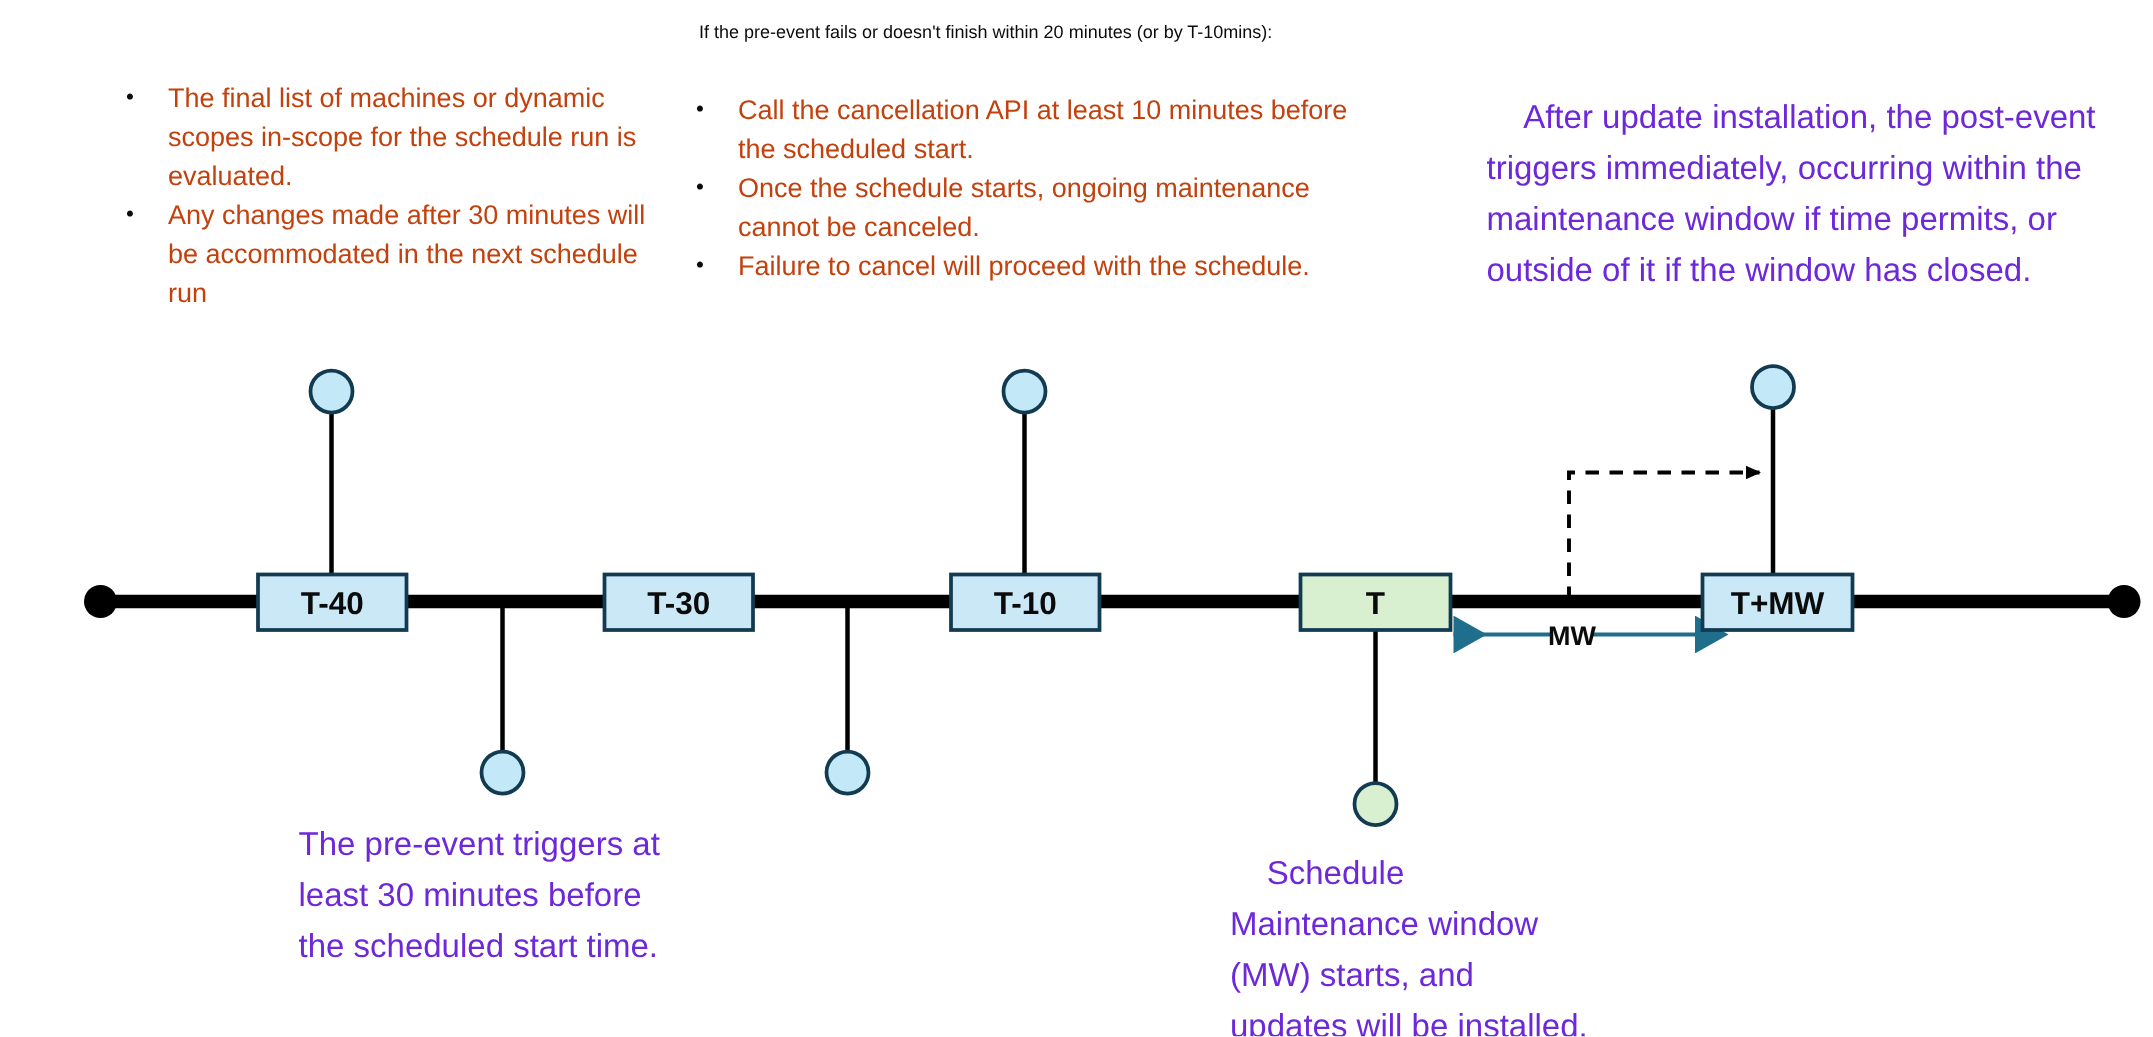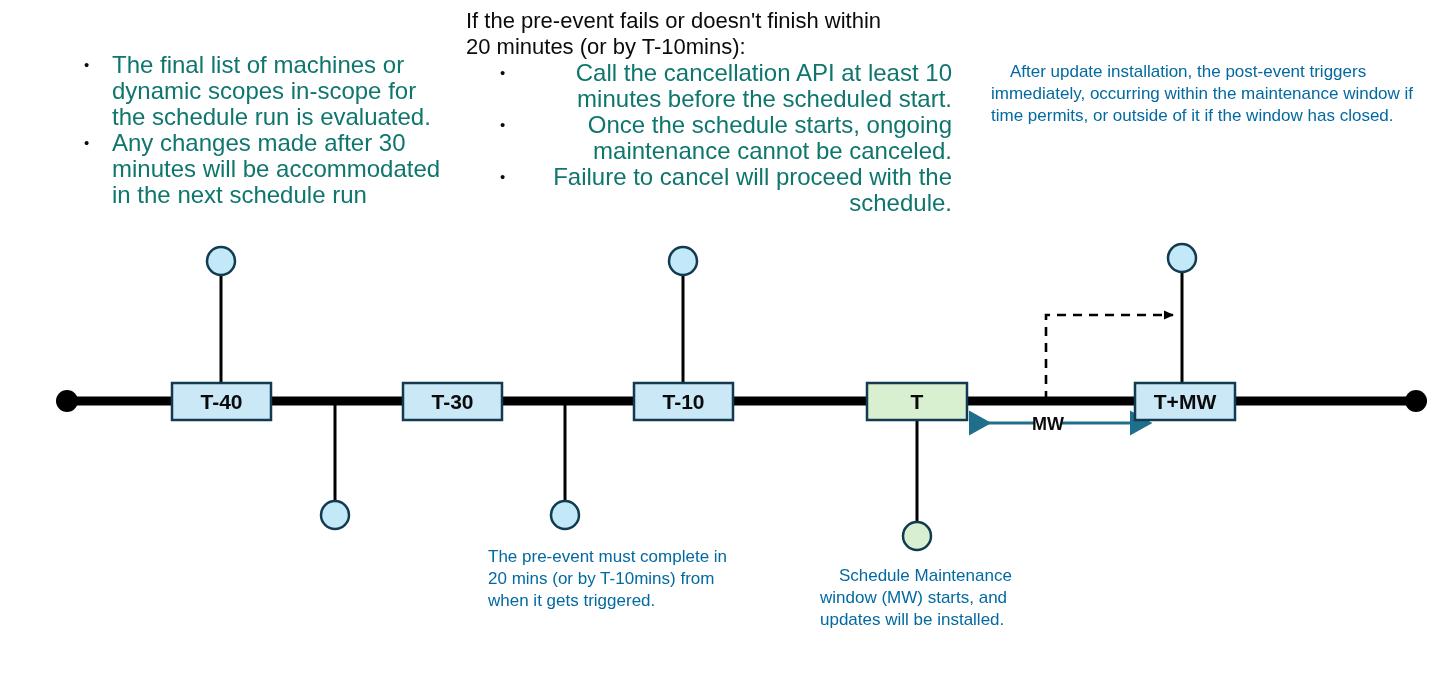--- a/index.html
+++ b/index.html
@@ -13,42 +13,42 @@
   }
   #canvas {
     position: relative;
     width: 1435px;
     height: 691px;
     overflow: hidden;
     background: #ffffff;
   }
   .note {
     position: absolute;
-    font-size: 17px;
-    line-height: 22px;
-    color: #0369a1;
+    font-size: 22px;
+    line-height: 34px;
+    color: #6d28d9;
     white-space: pre-wrap;
   }
   .note-lead {
     position: absolute;
-    font-size: 22px;
+    font-size: 12px;
     line-height: 26px;
     color: #0b0b0b;
   }
   .bullet-list {
     position: absolute;
     margin: 0;
     padding: 0;
     list-style: none;
   }
   .bullet-list li {
     position: relative;
-    font-size: 24px;
+    font-size: 18px;
     line-height: 26px;
-    color: #0f766e;
+    color: #c2410c;
     padding-left: 36px;
     margin: 0 0 0 0;
   }
   .bullet-list li::before {
     content: "\2022";
     position: absolute;
     left: 8px;
     top: 0;
     font-size: 15px;
     line-height: 26px;
@@ -78,30 +78,30 @@
 <body>
 
 <div id="canvas">
 
   <ul class="bullet-list" style="left:76px; top:52px; width:370px;">
     <li>The final list of machines or dynamic scopes in-scope for the schedule run is evaluated.</li>
     <li>Any changes made after 30 minutes will be accommodated in the next schedule run</li>
   </ul>
 
   <div class="note-lead" style="left:466px; top:8px; width:440px;">If the pre-event fails or doesn't finish within 20 minutes (or by T-10mins):</div>
-  <ul class="bullet-list" style="left:492px; top:60px; width:460px;text-align:right;">
+  <ul class="bullet-list" style="left:456px; top:60px; width:460px;">
     <li>Call the cancellation API at least 10 minutes before the scheduled start.</li>
     <li>Once the schedule starts, ongoing maintenance cannot be canceled.</li>
     <li>Failure to cancel will proceed with the schedule.</li>
   </ul>
 
   <div class="note" style="left:991px; top:61px; width:440px;">    After update installation, the post-event triggers immediately, occurring within the maintenance window if time permits, or outside of it if the window has closed.</div>
 
+  <div class="note" style="left:199px; top:546px; width:245px;">The pre-event triggers at least 30 minutes before the scheduled start time.</div>
 
-  <div class="note" style="left:488px; top:546px; width:250px;">The pre-event must complete in 20 mins (or by T-10mins) from when it gets triggered.</div>
 
   <div class="note" style="left:820px; top:565px; width:240px;">    Schedule Maintenance window (MW) starts, and updates will be installed.</div>
 
   <svg class="svg-layer" viewBox="0 0 1435 691">
     <defs>
       <marker id="mw-arrow-left" markerWidth="9" markerHeight="9" refX="8" refY="4.5" orient="auto" markerUnits="strokeWidth">
         <path d="M8,0 L8,9 L0,4.5 z" fill="#1F6E8C"></path>
       </marker>
       <marker id="mw-arrow-right" markerWidth="9" markerHeight="9" refX="1" refY="4.5" orient="auto" markerUnits="strokeWidth">
         <path d="M1,0 L1,9 L9,4.5 z" fill="#1F6E8C"></path>

